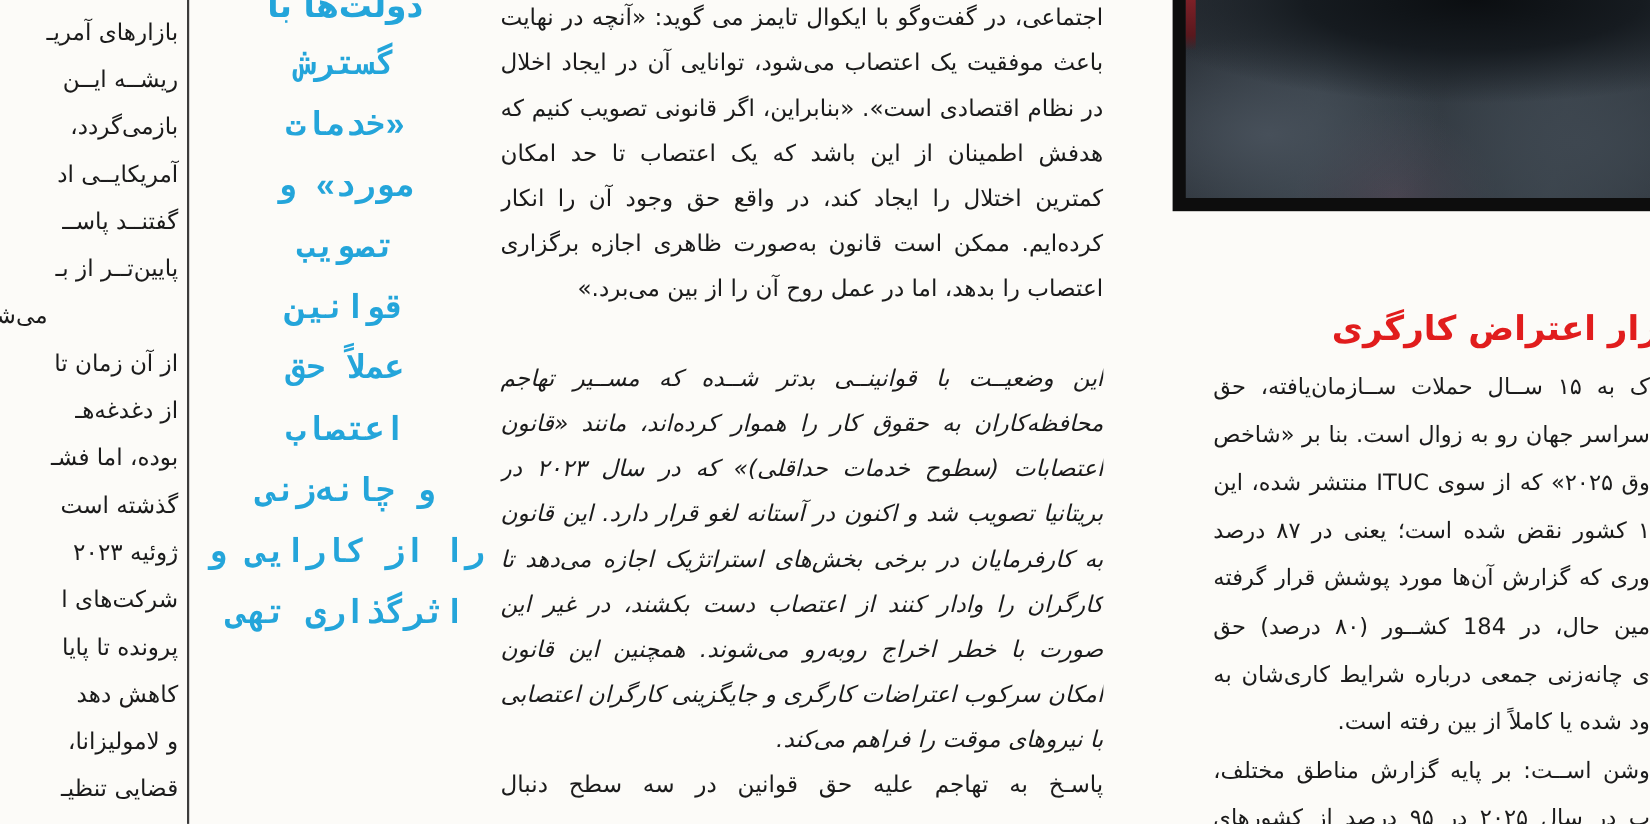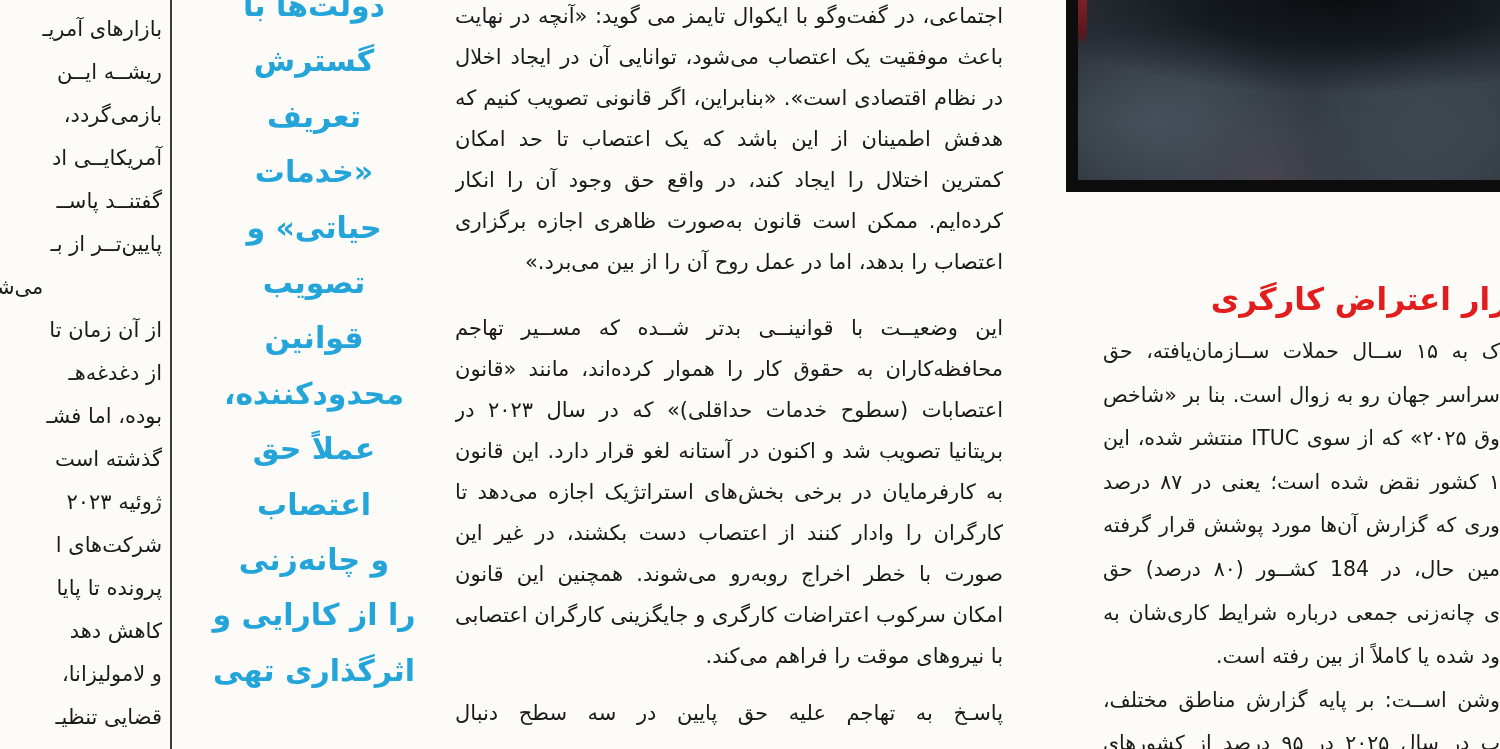--- a/index.html
+++ b/index.html
@@ -37,39 +37,39 @@
   
   .pull-quote{
     left:180px;top:-22px;width:268px;
     direction:rtl;
     font-size:30px;
     font-weight:bold;
     line-height:55.4px;
     text-align:center;
     color:#24a5da;
   }
-  .pull-quote .tline{height:55.4px;white-space:nowrap;}
+  .pull-quote .tline{height:55.4px;white-space:nowrap;font-family:Liberation Mono, monospace;}
   .pq-partial{
     display:block;height:55.4px;white-space:nowrap;
   }
 
   
   .article-col{
     left:455px;top:-4px;width:548px;
     direction:rtl;
     font-size:21px;
     line-height:41px;
   }
   .para{
     text-align:justify;
     margin:0;
     overflow:hidden;
   }
   .para-1{max-height:330px;}
-  .para-2{position:absolute;top:312px;width:548px;max-height:371px;}
+  .para-2{position:absolute;top:328px;width:548px;max-height:371px;font-style:italic;}
   .para-3{
     position:absolute;top:697px;width:548px;
     text-align:justify;
     -moz-text-align-last:justify;
     text-align-last:justify;
     white-space:nowrap;
   }
 
   
   .right-col{
@@ -144,38 +144,36 @@
     <div class="tline">کاهش دهد</div>
     <div class="tline">و لامولیزانا،</div>
     <div class="tline">قضایی تنظیـ</div>
     <div class="tline">قانونی</div>
   </div>
 
 <div class="abs pull-quote">
   <span class="pq-partial">دولت‌ها با</span>
   <div>
       <div class="tline">گسترش</div>
-      <div class="tline">تعریف</div>
       <div class="tline">«خدمات</div>
-      <div class="tline">حیاتی» و</div>
+      <div class="tline">مورد» و</div>
       <div class="tline">تصویب</div>
       <div class="tline">قوانین</div>
-      <div class="tline">محدودکننده،</div>
       <div class="tline">عملاً حق</div>
       <div class="tline">اعتصاب</div>
       <div class="tline">و چانه‌زنی</div>
       <div class="tline">را از کارایی و</div>
       <div class="tline">اثرگذاری تهی</div>
     </div>
 </div>
 
 <div class="abs article-col">
   <p class="para para-1">اجتماعی، در گفت‌وگو با ایکوال تایمز می گوید: «آنچه در نهایت باعث موفقیت یک اعتصاب می‌شود، توانایی آن در ایجاد اخلال در نظام اقتصادی است». «بنابراین، اگر قانونی تصویب کنیم که هدفش اطمینان از این باشد که یک اعتصاب تا حد امکان کمترین اختلال را ایجاد کند، در واقع حق وجود آن را انکار کرده‌ایم. ممکن است قانون به‌صورت ظاهری اجازه برگزاری اعتصاب را بدهد، اما در عمل روح آن را از بین می‌برد.»</p>
   <p class="para para-2">این وضعیــت با قوانینــی بدتر شــده که مســیر تهاجم محافظه‌کاران به حقوق کار را هموار کرده‌اند، مانند «قانون اعتصابات (سطوح خدمات حداقلی)» که در سال ۲۰۲۳ در بریتانیا تصویب شد و اکنون در آستانه لغو قرار دارد. این قانون به کارفرمایان در برخی بخش‌های استراتژیک اجازه می‌دهد تا کارگران را وادار کنند از اعتصاب دست بکشند، در غیر این صورت با خطر اخراج روبه‌رو می‌شوند. همچنین این قانون امکان سرکوب اعتراضات کارگری و جایگزینی کارگران اعتصابی با نیروهای موقت را فراهم می‌کند.</p>
-  <p class="para para-3">پاسـخ به تهاجم علیه حق پایین در سه سطح دنبال</p>
+  <p class="para para-3">پاسـخ به تهاجم علیه حق قوانین در سه سطح دنبال</p>
 </div>
 
 <div class="abs photo-frame">
   <div class="photo-inner"></div>
   <div class="photo-red-sliver"></div>
 </div>
 
 <div class="abs red-heading">زار اعتراض کارگری</div>
 
 <div class="abs right-col">

